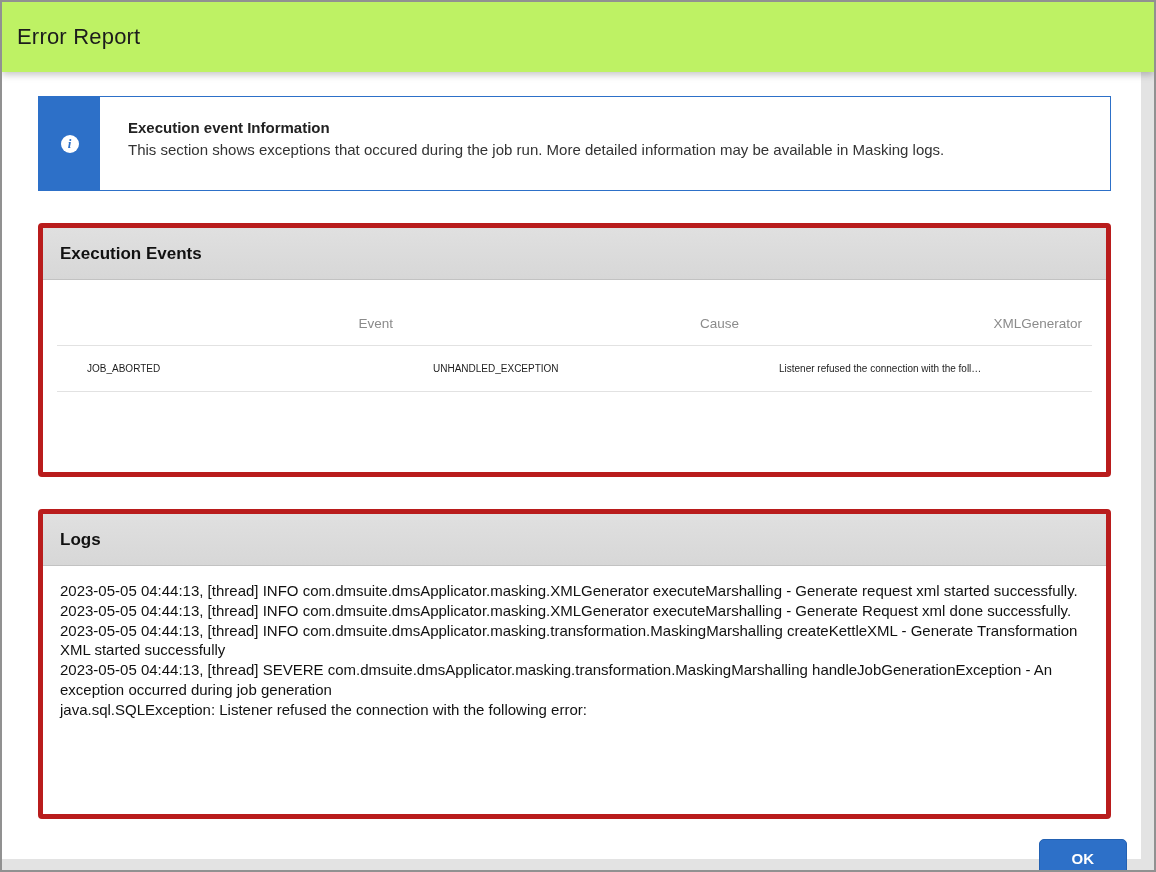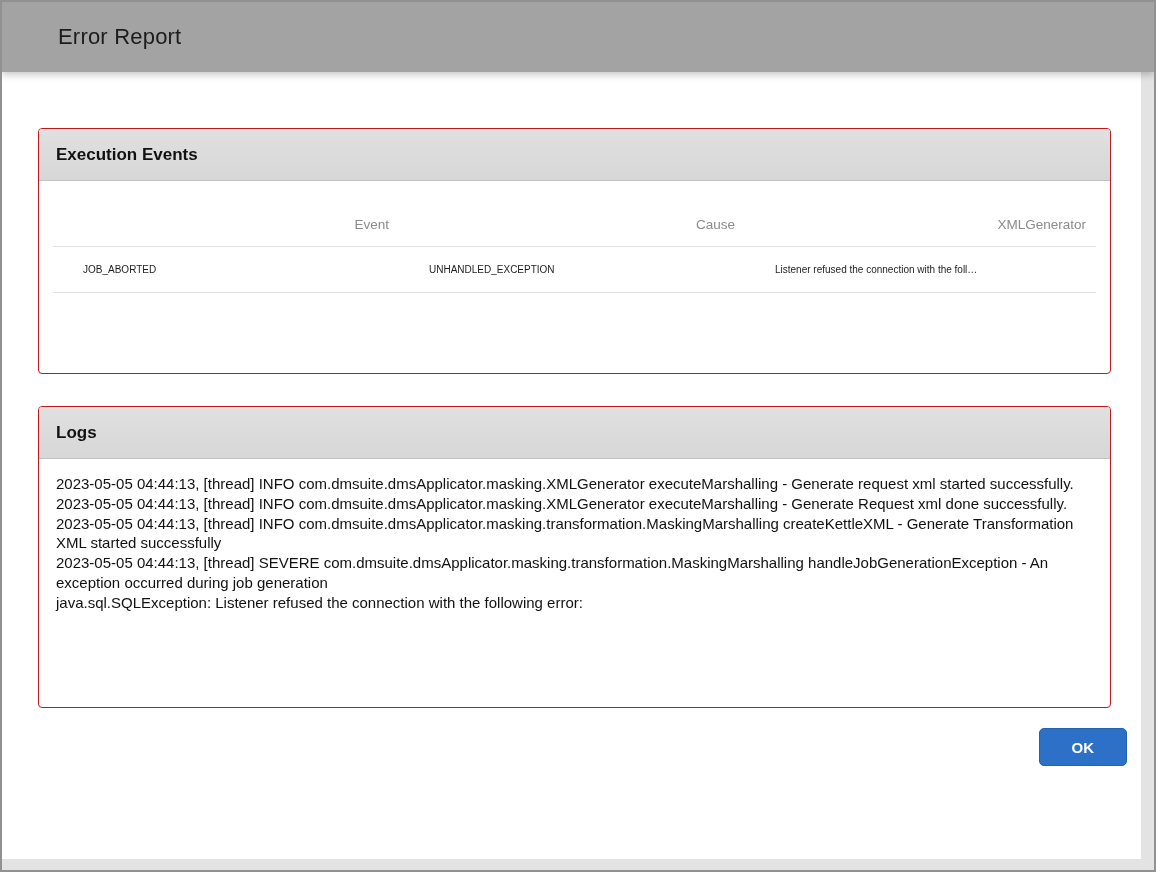--- a/index.html
+++ b/index.html
@@ -20,24 +20,24 @@
     background: #e3e3e3;
   }
   .backdrop-bottom {
     position: absolute; left: 0; right: 0; bottom: 0; height: 11px;
     background: #e3e3e3;
   }
 
   .dialog-header {
     position: relative;
     height: 70px;
-    background: #a3a3a3;
+    background: #bef264;
     display: flex;
     align-items: center;
-    padding-left: 56px;
+    padding-left: 15px;
     box-shadow: 0 3px 7px rgba(0,0,0,0.22);
     z-index: 5;
   }
   .dialog-title {
     font-size: 22px;
     font-weight: 500;
     color: #1c1c1c;
     letter-spacing: 0.2px;
   }
 
@@ -87,21 +87,21 @@
   }
   .info-desc {
     font-size: 15px;
     color: #333333;
   }
 
   
   .panel {
     width: 1073px;
     margin-top: 32px;
-    border: 1px solid #b91c1c;
+    border: 5px solid #b91c1c;
     border-radius: 4px;
     background: #ffffff;
     overflow: hidden;
   }
   .panel-header {
     height: 52px;
     background: linear-gradient(#e0e0e0, #d7d7d7);
     border-bottom: 1px solid #c2c2c2;
     display: flex;
     align-items: center;
@@ -179,20 +179,29 @@
 
   <div class="backdrop-right"></div>
   <div class="backdrop-bottom"></div>
 
   <div class="dialog-header">
     <div class="dialog-title">Error Report</div>
   </div>
 
   <div class="dialog-body">
 
+    <div class="info-banner">
+      <div class="info-icon-block">
+        <span class="info-icon"></span>
+      </div>
+      <div class="info-text">
+        <div class="info-title">Execution event Information</div>
+        <div class="info-desc">This section shows exceptions that occured during the job run. More detailed information may be available in Masking logs.</div>
+      </div>
+    </div>
 
     <section class="panel">
       <div class="panel-header">
         <span>Execution Events</span>
       </div>
       <div class="events-body">
         <table class="events-table">
           <thead>
             <tr>
               <th class="col-event">Event</th>

